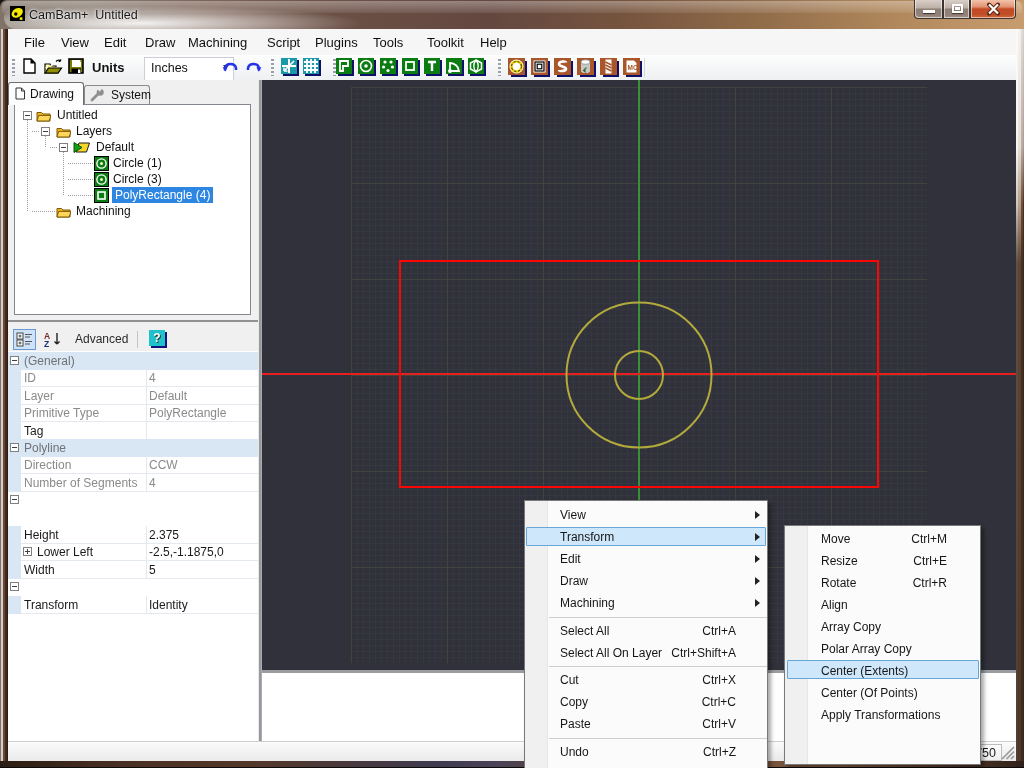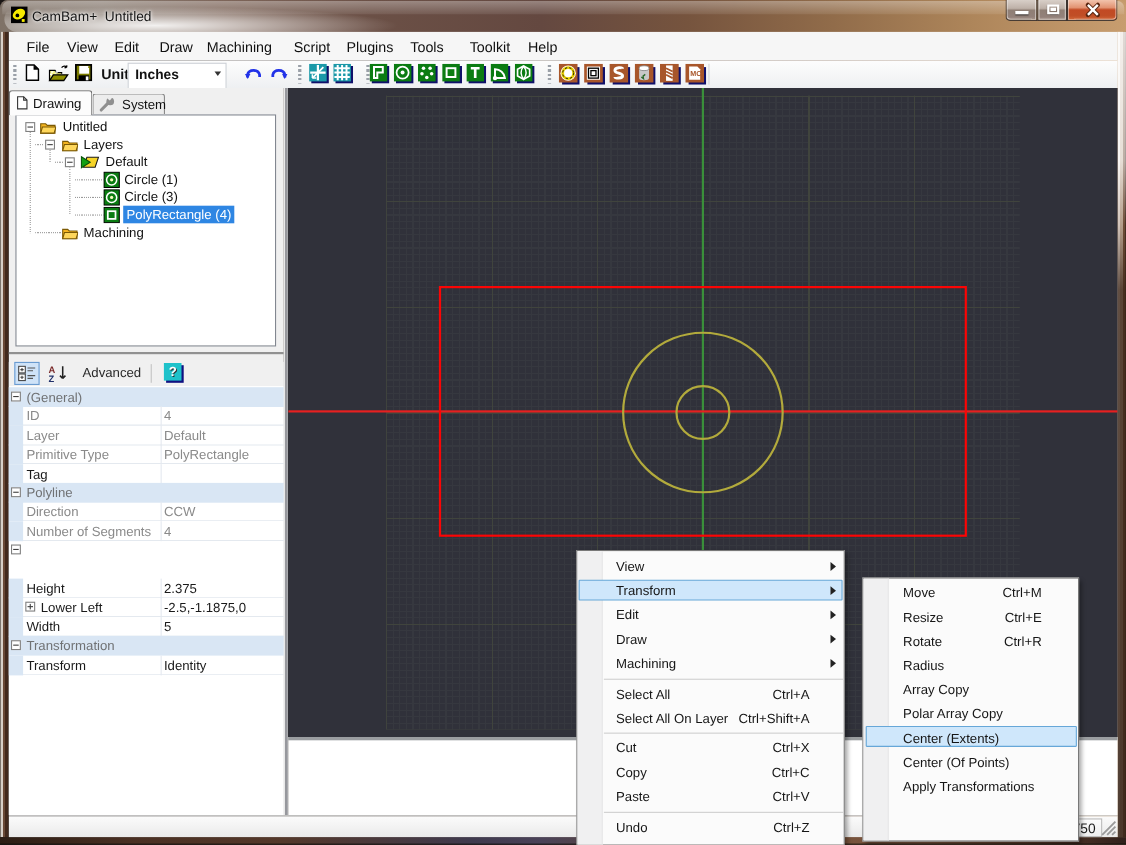--- a/index.html
+++ b/index.html
@@ -158,21 +158,21 @@
         <path d="M4.5 10 L17.5 10 L14 15.2 L1 15.2 Z" fill="#8f8f00" stroke="#000" stroke-width="1.2"></path>
       </svg>
     <svg width="16" height="16" style="position:absolute;left:60px;top:3px">
         <rect x="1" y="1" width="14" height="14" fill="#7d7d00" stroke="#000" stroke-width="1.6"></rect>
         <rect x="4" y="2" width="9" height="7" fill="#fff"></rect>
         <rect x="12.2" y="2.2" width="1.6" height="1.6" fill="#7d7d00"></rect>
         <rect x="3.5" y="10.5" width="9.5" height="4.5" fill="#000"></rect>
         <rect x="10" y="11.5" width="2.4" height="3.5" fill="#fff"></rect>
       </svg>
     <span style="position:absolute;left:84px;top:5px;font-size:13px;font-weight:bold;color:#111">Units</span>
-    <div style="position:absolute;left:108px;top:2px;width:90px;height:28px;background:#fff;border:1px solid #ccd0d6;font-weight:bold;">
+    <div style="position:absolute;left:136px;top:2px;width:90px;height:28px;background:#fff;border:1px solid #ccd0d6;">
       <span style="position:absolute;left:6px;top:3px;font-size:12.5px;color:#111">Inches</span>
       <div style="position:absolute;right:4px;top:7px;width:0;height:0;border-top:4px solid #333;border-left:3.5px solid transparent;border-right:3.5px solid transparent"></div>
     </div>
     <svg width="17" height="14" style="position:absolute;left:214px;top:4px">
         <path d="M3 11.5 L3 9 A 5.6 5 0 0 1 14 9 L14 11" fill="none" stroke="#2233e8" stroke-width="2.5"></path>
         <path d="M0.7 8.2 L5.6 8.2 L3.2 12.8 Z" fill="#2233e8"></path>
       </svg>
     <svg width="17" height="14" style="position:absolute;left:237px;top:4px">
         <path d="M14 11.5 L14 9 A 5.6 5 0 0 0 3 9 L3 11" fill="none" stroke="#2233e8" stroke-width="2.5"></path>
         <path d="M16.3 8.2 L11.4 8.2 L13.8 12.8 Z" fill="#2233e8"></path>
@@ -423,23 +423,20 @@
           <div class="pstrip"></div>
           <div class="vdiv"></div>
           <span class="nm blk" style="left:29px">Lower Left</span>
           <span class="vl blk">-2.5,-1.1875,0</span>
         </div>
       <div class="prow pline" style="top:209.8px">
           <div class="pstrip"></div>
           <div class="vdiv"></div>
           <span class="nm blk">Width</span>
           <span class="vl blk">5</span>
-        </div>
-      <div class="prow pcat" style="top:227.2px">
-          <span class="nm">Transformation</span>
         </div>
       <div class="prow pline" style="top:244.6px">
           <div class="pstrip"></div>
           <div class="vdiv"></div>
           <span class="nm blk">Transform</span>
           <span class="vl blk">Identity</span>
         </div>
 
       <div class="ebox" style="left:2px;top:5px"></div>
       <div class="ebox" style="left:2px;top:92px"></div>
@@ -526,21 +523,21 @@
     <div class="menuitem" style="left:36px;top:2px">
         <span class="txt">Move</span>
       </div>
     <div class="menuitem" style="left:36px;top:24px">
         <span class="txt">Resize</span>
       </div>
     <div class="menuitem" style="left:36px;top:46px">
         <span class="txt">Rotate</span>
       </div>
     <div class="menuitem" style="left:36px;top:68px">
-        <span class="txt">Radius</span>
+        <span class="txt">Align</span>
       </div>
     <div class="menuitem" style="left:36px;top:90px">
         <span class="txt">Array Copy</span>
       </div>
     <div class="menuitem" style="left:36px;top:112px">
         <span class="txt">Polar Array Copy</span>
       </div>
     <div class="menuitem" style="left:36px;top:134px">
         <span class="txt">Center (Extents)</span>
       </div>

